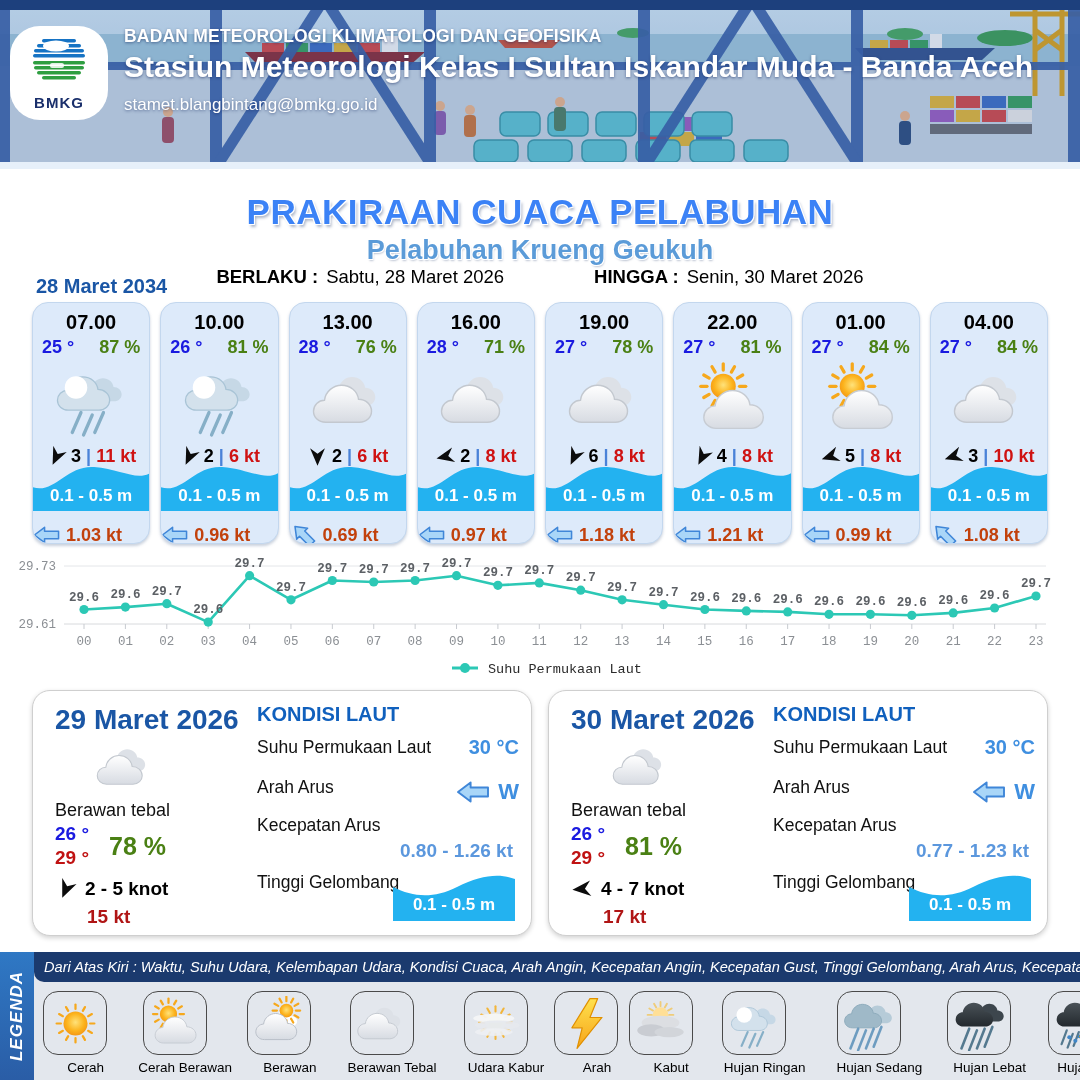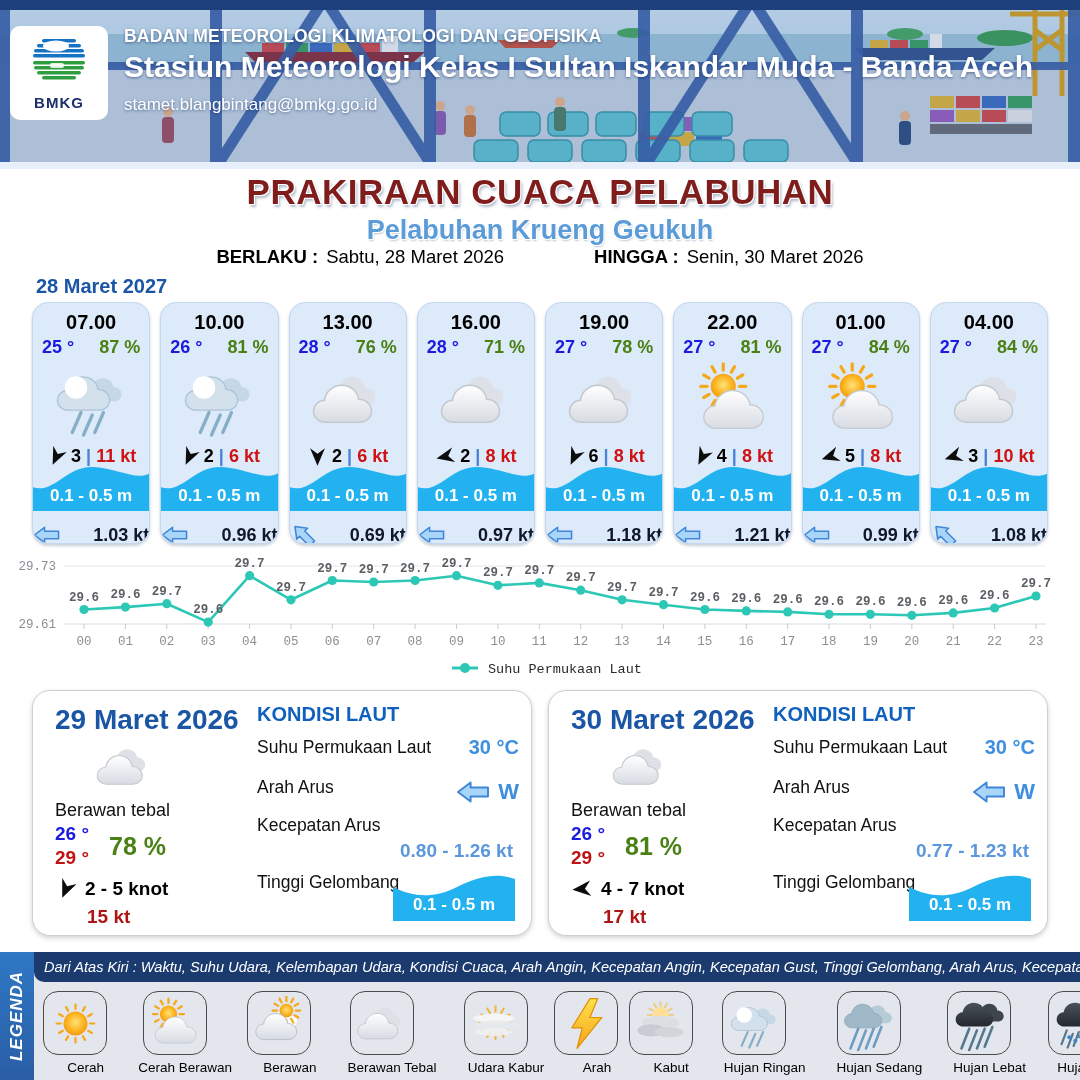--- a/index.html
+++ b/index.html
@@ -3,31 +3,31 @@
 <meta charset="utf-8">
 <style>
   * { box-sizing: border-box; }
   body { margin:0; font-family:"Liberation Sans", sans-serif; background:#fff; }
   .page { position:relative; width:1080px; height:1080px; background:#fff; overflow:hidden; }
 
   
   .hero { position:absolute; top:0; left:0; width:1080px; height:162px; }
   .hero-bg { position:absolute; top:0; left:0; width:1080px; height:162px; }
   .hero-content { position:absolute; inset:0; display:flex; align-items:flex-start; padding:26px 0 0 10px; }
-  .logo-pill { width:98px; height:94px; background:#fff; border-radius:10px; display:flex; flex-direction:column; align-items:center; justify-content:center; flex:0 0 auto;text-align:right; }
+  .logo-pill { width:98px; height:94px; background:#fff; border-radius:30px; display:flex; flex-direction:column; align-items:center; justify-content:center; flex:0 0 auto;text-align:right; }
   .logo-text { font-size:15px; font-weight:bold; color:#1a2f6b; letter-spacing:1px; margin-top:1px; }
   .hero-text { margin-left:16px; color:#fff; text-shadow:0 1px 3px rgba(15,35,90,.55); }
   .agency { font-size:17.5px; font-weight:bold; letter-spacing:.2px; }
   .station { font-size:30px; font-weight:bold; margin-top:3px; }
   .email { font-size:17px; margin-top:11px; font-weight:normal; }
   .hero-strip { position:absolute; top:162px; left:0; width:1080px; height:7px; background:#e7f0fa; }
 
   
   .titleblock { position:absolute; top:172px; left:0; width:1080px; text-align:center; }
-  .main-title { margin:0 0 0; font-size:35px; font-weight:800; letter-spacing:.5px; color:#7f1d1d;
+  .main-title { margin:20px 0 0; font-size:35px; font-weight:800; letter-spacing:.5px; color:#3b82f6;
     text-shadow:-1px -1px 0 #fff,1px -1px 0 #fff,-1px 1px 0 #fff,1px 1px 0 #fff,2px 3px 3px rgba(70,90,130,.45); }
   .sub-title { margin:3px 0 0; font-size:27px; font-weight:800; color:#5b9bd8;
     text-shadow:-1px -1px 0 #fff,1px -1px 0 #fff,-1px 1px 0 #fff,1px 1px 0 #fff,1px 2px 2px rgba(70,90,130,.35); }
   .validity { display:flex; justify-content:center; gap:90px; font-size:18.5px; color:#000; }
   .validity .lbl { font-weight:bold; margin-right:8px; }
 
   
   .date-label { position:absolute; top:275px; left:36px; font-size:20px; font-weight:bold; color:#1a56a5; }
   .cards-row { position:absolute; top:302px; left:32px; width:1016px; display:flex; gap:10px; }
   .fcard { position:relative; flex:1; height:242px; background:#ddeafa; border:1px solid #c3d7ee; border-radius:16px; overflow:hidden; box-shadow:0 2px 3px rgba(120,140,170,.4); }
@@ -36,21 +36,21 @@
   .temp { color:#1a1ae0; } .hum { color:#4a8014; }
   .ficon { height:84px; display:flex; align-items:center; justify-content:center; }
   .ficon svg { width:80px; height:80px; }
   .fwind { display:flex; align-items:center; justify-content:center; gap:4px; font-size:18px; font-weight:bold; height:28px; color:#000; }
   .fwind .dart svg { width:21px; height:21px; display:block; }
   .fwind .divider { color:#4a82d8; font-weight:bold; padding:0 1px; }
   .gust { color:#cf1212; }
   .fwave { position:absolute; left:-1px; right:-1px; bottom:32px; height:54px; }
   .fwave svg { position:absolute; inset:0; width:100%; height:100%; }
   .wavetext { position:absolute; width:100%; text-align:center; bottom:5px; color:#fff; font-weight:bold; font-size:17px; }
-  .fcur { position:absolute; bottom:0; left:0; right:0; height:16px; display:flex; align-items:center; justify-content:space-between; gap:6px; font-size:18px; font-weight:bold; color:#0f172a; }
+  .fcur { position:absolute; bottom:0; left:0; right:0; height:16px; display:flex; align-items:center; justify-content:flex-start; gap:6px; font-size:18px; font-weight:bold; color:#c2410c; }
   .fcur .cur-arrow svg { width:27px; height:20px; display:block; overflow:visible; }
 
   
   .chart-wrap { position:absolute; top:548px; left:0; width:1080px; height:136px;font-family:Liberation Mono, monospace; }
   .ylab { fill:#8b8f94; font-size:12.5px; text-anchor:end; }
   .xlab { fill:#8b8f94; font-size:12.5px; text-anchor:middle; }
   .vlab { fill:#5c6065; font-size:12.5px; font-weight:bold; text-anchor:middle; }
   .leg  { fill:#2b2b2b; font-size:13.5px; }
 
   
@@ -254,21 +254,21 @@
 
   <section class="titleblock">
     <h1 class="main-title">PRAKIRAAN CUACA PELABUHAN</h1>
     <h2 class="sub-title">Pelabuhan Krueng Geukuh</h2>
     <div class="validity">
       <div><span class="lbl">BERLAKU :</span><span>Sabtu, 28 Maret 2026</span></div>
       <div><span class="lbl">HINGGA :</span><span>Senin, 30 Maret 2026</span></div>
     </div>
   </section>
 
-  <div class="date-label">28 Maret 2027</div>
+  <div class="date-label">28 Maret 2034</div>
 
   <div class="cards-row">
 
     <div class="fcard">
       <div class="ftime">07.00</div>
       <div class="frow">
           <span class="temp">25 °</span>
           <span class="hum">87 %</span>
         </div>
       <div class="ficon">

